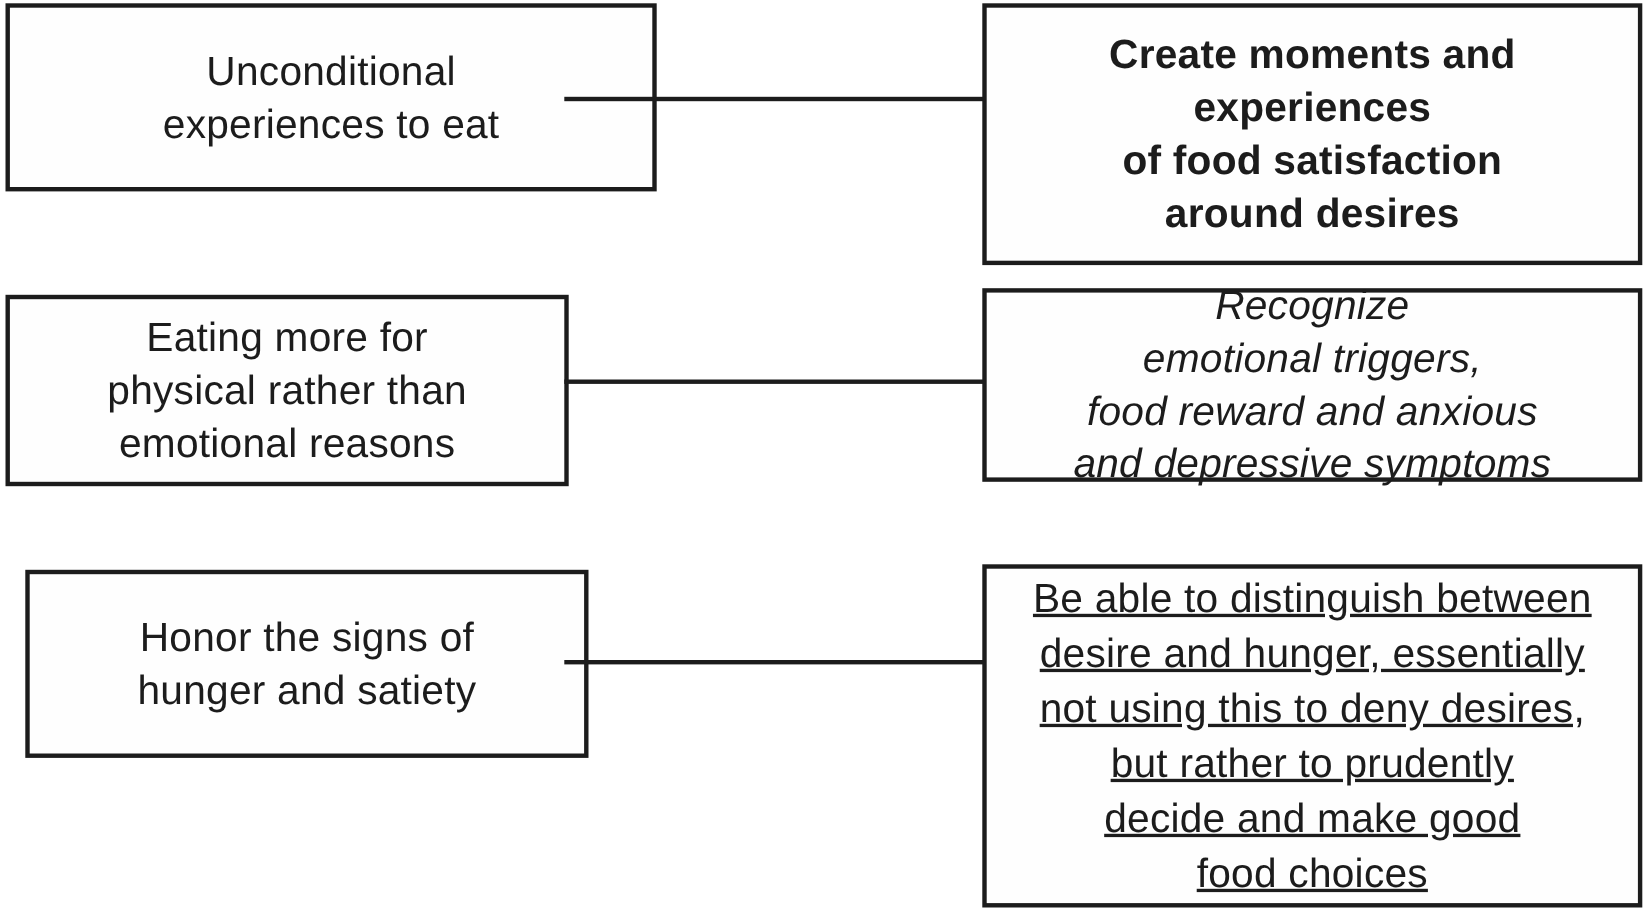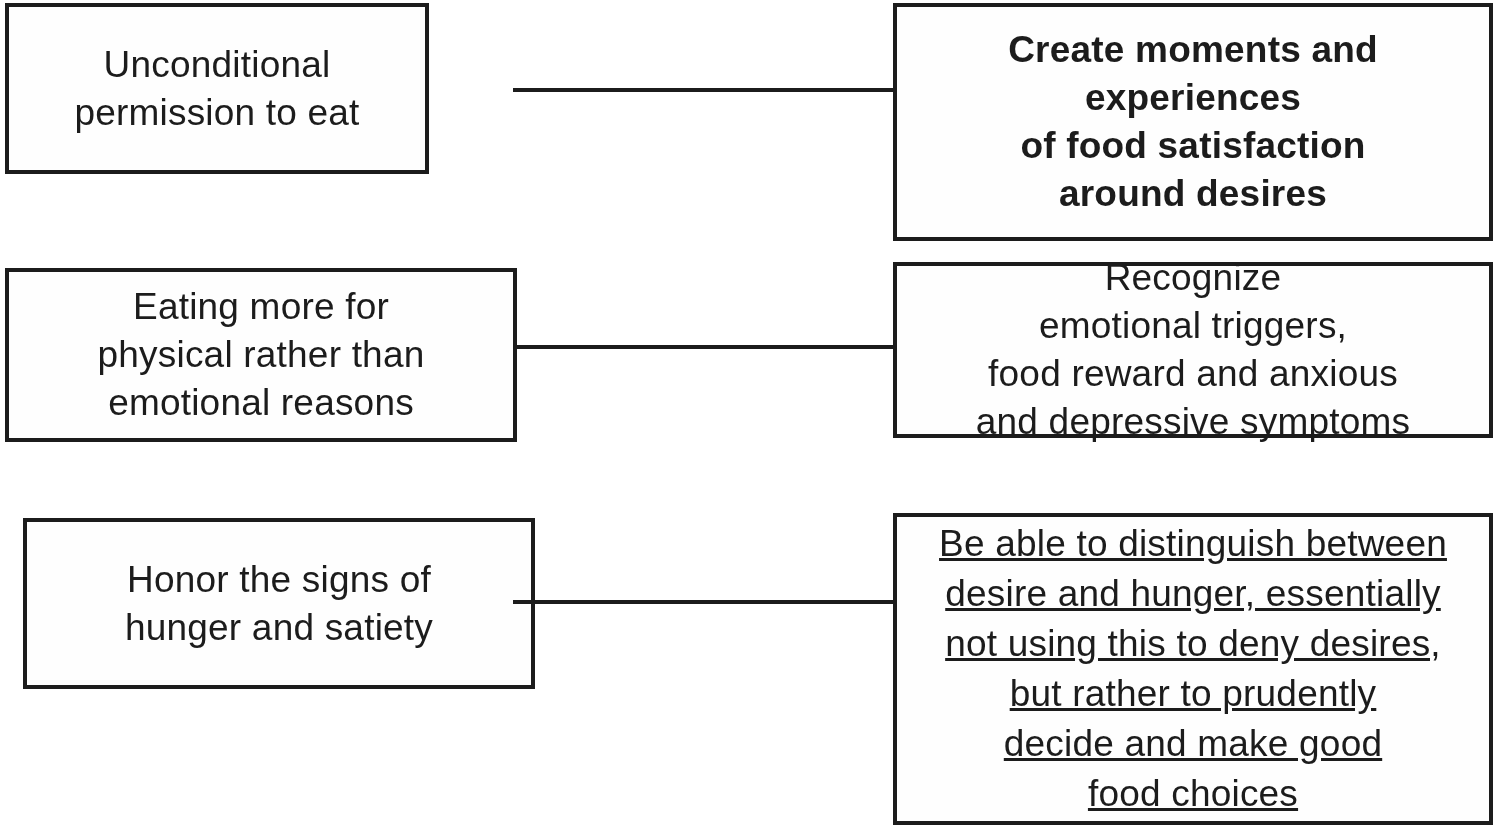--- a/index.html
+++ b/index.html
@@ -30,40 +30,40 @@
     line-height: 48px;
     font-weight: 400;
     letter-spacing: 0.2px;
   }
   .connector {
     position: absolute;
     height: 4px;
     background: var(--border, #1c1c1c);
   }
   
-  .box-l1 { left: 5px;   top: 3px;   width: 424px; height: 171px; }
+  .box-l1 { left: 5px;   top: 3px;   width: 592px; height: 171px; }
   .box-l2 { left: 5px;   top: 268px; width: 512px; height: 174px; }
   .box-l3 { left: 5px;   top: 518px; width: 512px; height: 171px; margin-left: 18px; }
   
   .box-r1 { left: 893px; top: 3px;   width: 600px; height: 238px; font-weight: bold; }
-  .box-r2 { left: 893px; top: 262px; width: 600px; height: 176px; }
+  .box-r2 { left: 893px; top: 262px; width: 600px; height: 176px; font-style: italic; }
   .box-r3 { left: 893px; top: 513px; width: 600px; height: 312px; line-height: 50px; text-decoration: underline; }
   
   .conn-1 { left: 513px; top: 88px;  width: 382px; }
   .conn-2 { left: 513px; top: 345px; width: 382px; }
   .conn-3 { left: 513px; top: 600px; width: 382px; }
 </style>
 </head>
 <body>
 
 <div class="canvas" style="--bg: #ffffff; --border: #1c1c1c; --text: #1c1c1c;">
 
   <div class="node box-l1">
       <div>Unconditional</div>
-      <div>permission to eat</div>
+      <div>experiences to eat</div>
     </div>
 
   <div class="node box-r1">
       <div>Create moments and</div>
       <div>experiences</div>
       <div>of food satisfaction</div>
       <div>around desires</div>
     </div>
 
   <div class="connector conn-1"></div>

